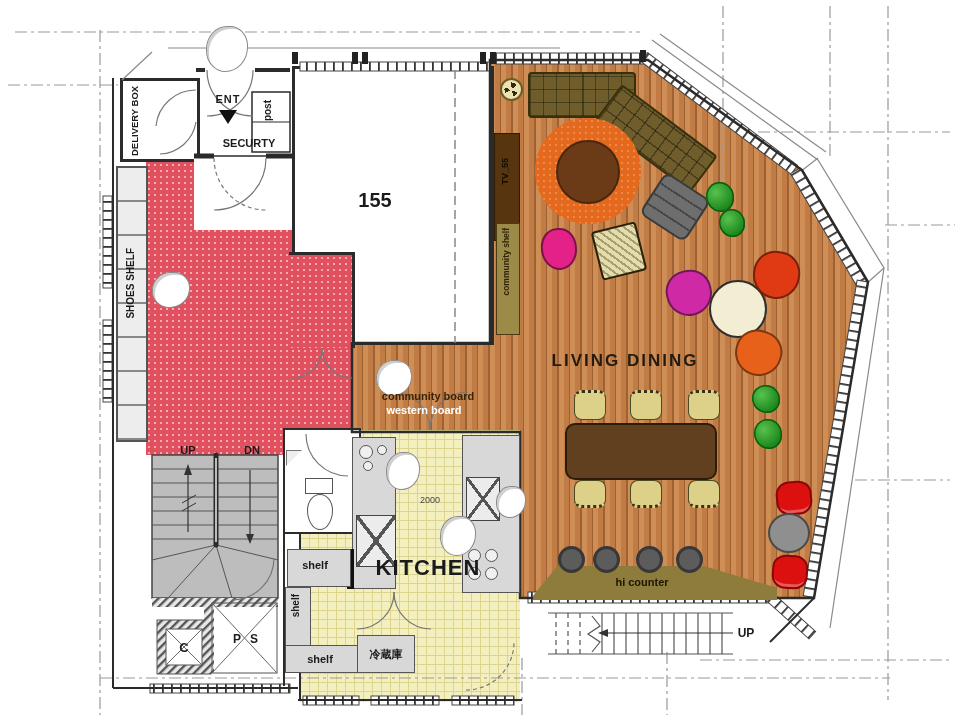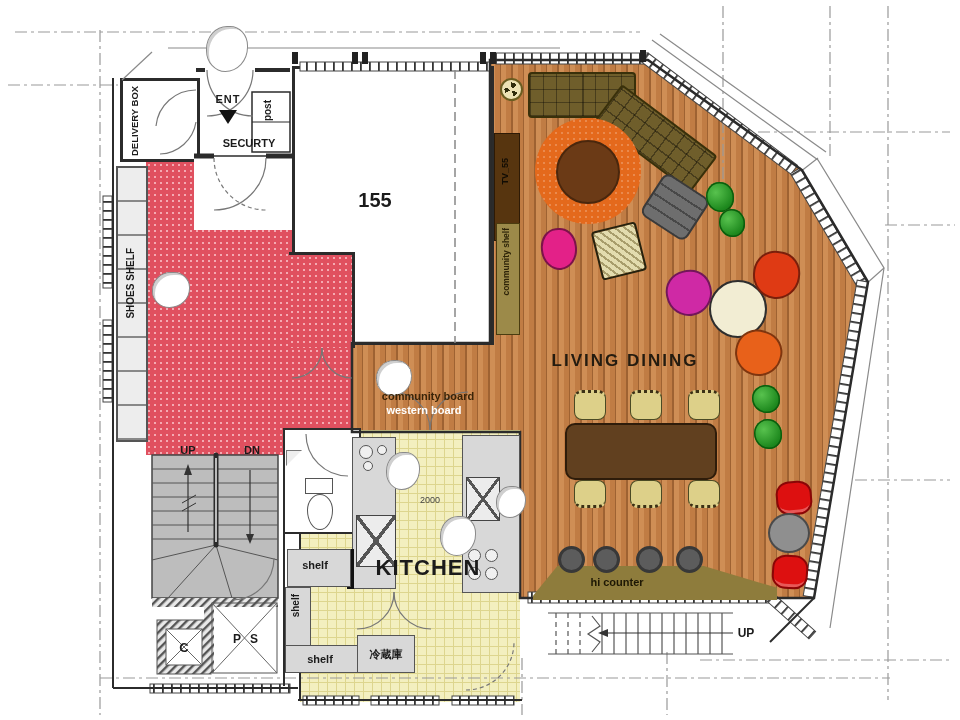--- a/index.html
+++ b/index.html
@@ -332,21 +332,21 @@
   <div class="lbl" style="left:228px;top:99px;font-size:11px;letter-spacing:1px;">ENT</div>
   <div class="tri" style="left:219px;top:110px;"></div>
   <div class="lbl" style="left:233px;top:143px;font-size:11px;margin-left:16px;">SECURTY</div>
   <div class="vlbl" style="left:263px;top:100px;font-size:10px;">post</div>
   <div class="vlbl" style="left:130px;top:84px;height:72px;font-size:9.5px;">DELIVERY BOX</div>
   <div class="vlbl" style="left:126px;top:248px;font-size:10px;">SHOES SHELF</div>
   <div class="vlbl" style="left:501px;top:158px;font-size:9px;color:#110c04;">TV_55</div>
   <div class="vlbl" style="left:502px;top:228px;font-size:8.5px;color:#2e2408;">community shelf</div>
   <div class="lbl" style="left:428px;top:352px;font-size:11px;color:#3a2408;margin-top:44px;">community board</div>
   <div class="lbl" style="left:424px;top:410px;font-size:11px;color:#fff;">western board</div>
-  <div class="lbl" style="left:617px;top:582px;font-size:11px;color:#1d1704;">hi counter</div>
+  <div class="lbl" style="left:642px;top:582px;font-size:11px;color:#1d1704;">hi counter</div>
   <div class="lbl" style="left:315px;top:565px;font-size:11px;z-index:31;">shelf</div>
   <div class="vlbl" style="left:291px;top:594px;font-size:10px;z-index:31;">shelf</div>
   <div class="lbl" style="left:320px;top:659px;font-size:11px;z-index:31;">shelf</div>
   <div class="lbl" style="left:386px;top:654px;font-size:11px;z-index:31;">冷蔵庫</div>
   <div class="lbl" style="left:430px;top:500px;font-size:9px;font-weight:normal;color:#444;z-index:31;">2000</div>
   <div class="lbl" style="left:188px;top:450px;font-size:11px;">UP</div>
   <div class="lbl" style="left:252px;top:450px;font-size:11px;">DN</div>
   <div class="lbl" style="left:746px;top:633px;font-size:12px;">UP</div>
   <div class="lbl" style="left:184px;top:647px;font-size:13px;">C</div>
   <div class="lbl" style="left:247px;top:639px;font-size:12px;letter-spacing:3px;">P S</div>

